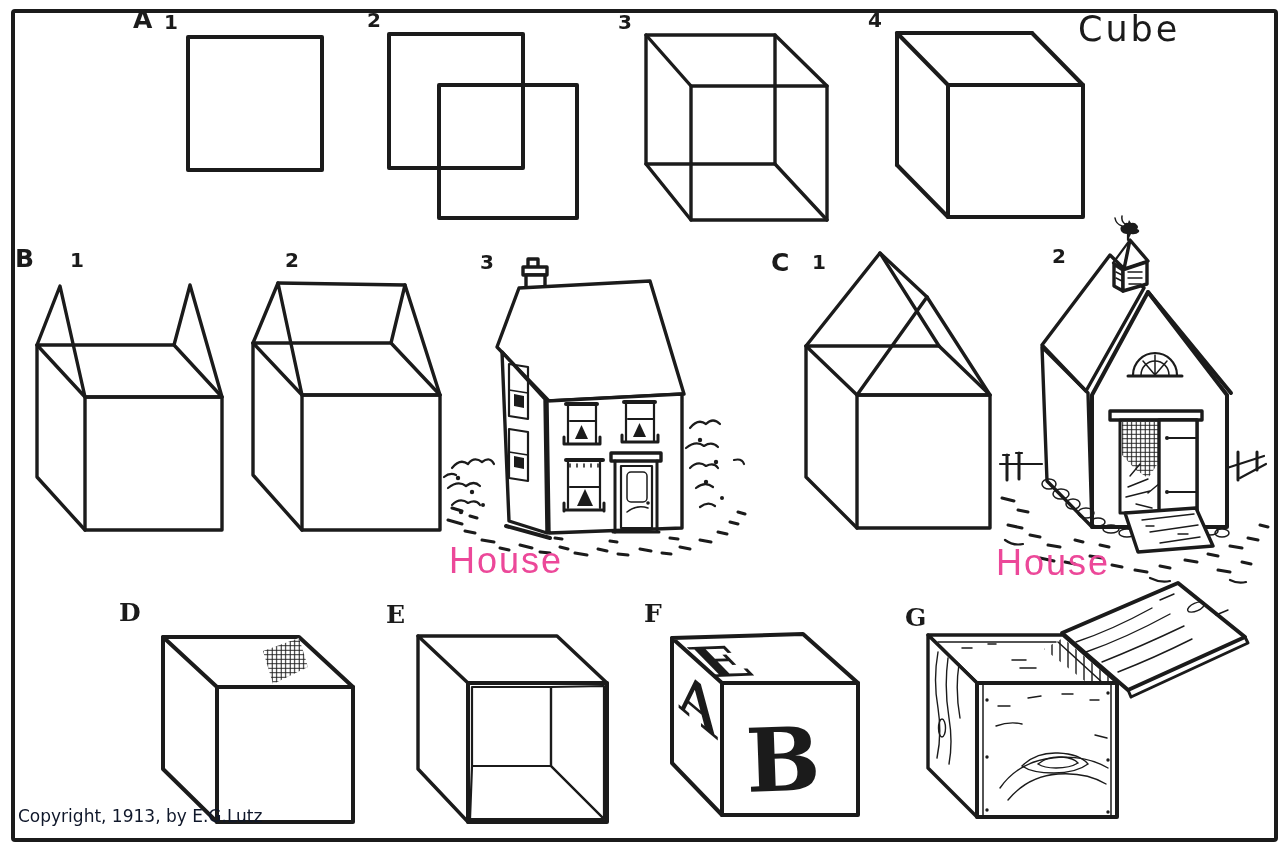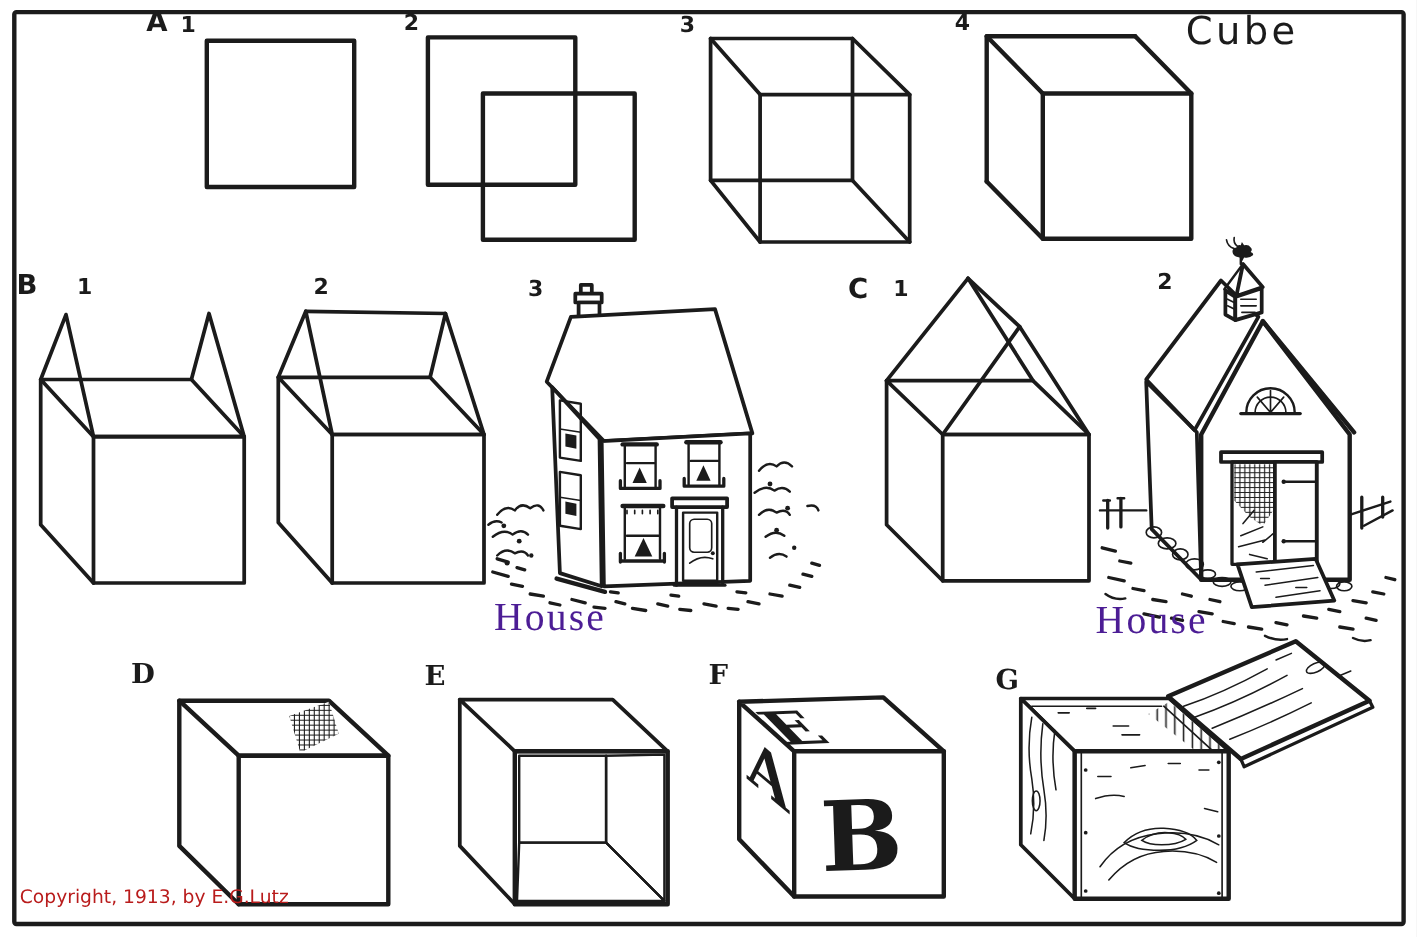--- a/index.html
+++ b/index.html
@@ -3,25 +3,25 @@
 <meta charset="utf-8">
 <style>
   html,body{margin:0;padding:0;background:#e8e8e8;}
   .page{position:relative;width:1288px;height:852px;background:#ffffff;overflow:hidden;
         font-family:"DejaVu Sans",sans-serif;color:#1b1b1b;}
   .page svg{position:absolute;left:0;top:0;}
   .lbl{position:absolute;font-family:"DejaVu Sans",sans-serif;color:#1b1b1b;line-height:1;}
   .num{font-size:20px;font-weight:600;}
   .sec{font-size:25px;font-weight:600;letter-spacing:1px;}
   .secser{font-family:"DejaVu Serif",serif;font-size:25px;font-weight:700;}
-  .cap{position:absolute;font-family:Liberation Serif, serif;font-size:36px;color:#4c1d95;
+  .cap{position:absolute;font-family:Liberation Sans, sans-serif;font-size:36px;color:#ec4899;
        letter-spacing:2px;line-height:1;}
   .capsans{position:absolute;font-family:"DejaVu Sans",sans-serif;font-size:35px;color:#1b1b1b;
        letter-spacing:3px;line-height:1;}
-  .copyright{position:absolute;font-size:17px;color:#b91c1c;letter-spacing:0px;}
+  .copyright{position:absolute;font-size:17px;color:#0f172a;letter-spacing:0px;}
   
   .s4{stroke:#1b1b1b;stroke-width:4;fill:none;stroke-linecap:round;stroke-linejoin:round;}
   .s35{stroke:#1b1b1b;stroke-width:3.4;fill:none;stroke-linecap:round;stroke-linejoin:round;}
   .s3{stroke:#1b1b1b;stroke-width:3;fill:none;stroke-linecap:round;stroke-linejoin:round;}
   .s2{stroke:#1b1b1b;stroke-width:2.2;fill:none;stroke-linecap:round;stroke-linejoin:round;}
   .s15{stroke:#1b1b1b;stroke-width:1.5;fill:none;stroke-linecap:round;stroke-linejoin:round;}
   .tx{stroke:#1b1b1b;stroke-width:1.4;fill:none;stroke-linecap:round;}
   .fw{fill:#ffffff;stroke:#1b1b1b;stroke-width:3.4;stroke-linejoin:round;stroke-linecap:round;}
   .fw4{fill:#ffffff;stroke:#1b1b1b;stroke-width:4;stroke-linejoin:round;stroke-linecap:round;}
   .fb{fill:#1b1b1b;stroke:none;}

